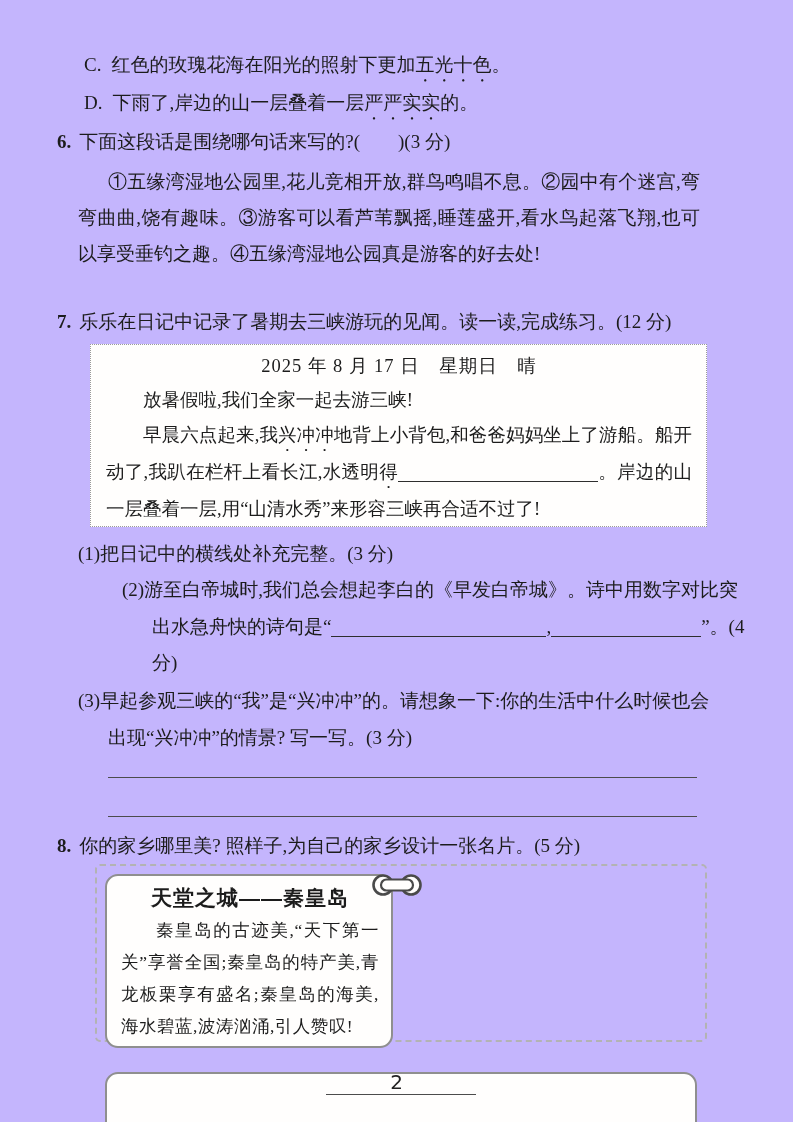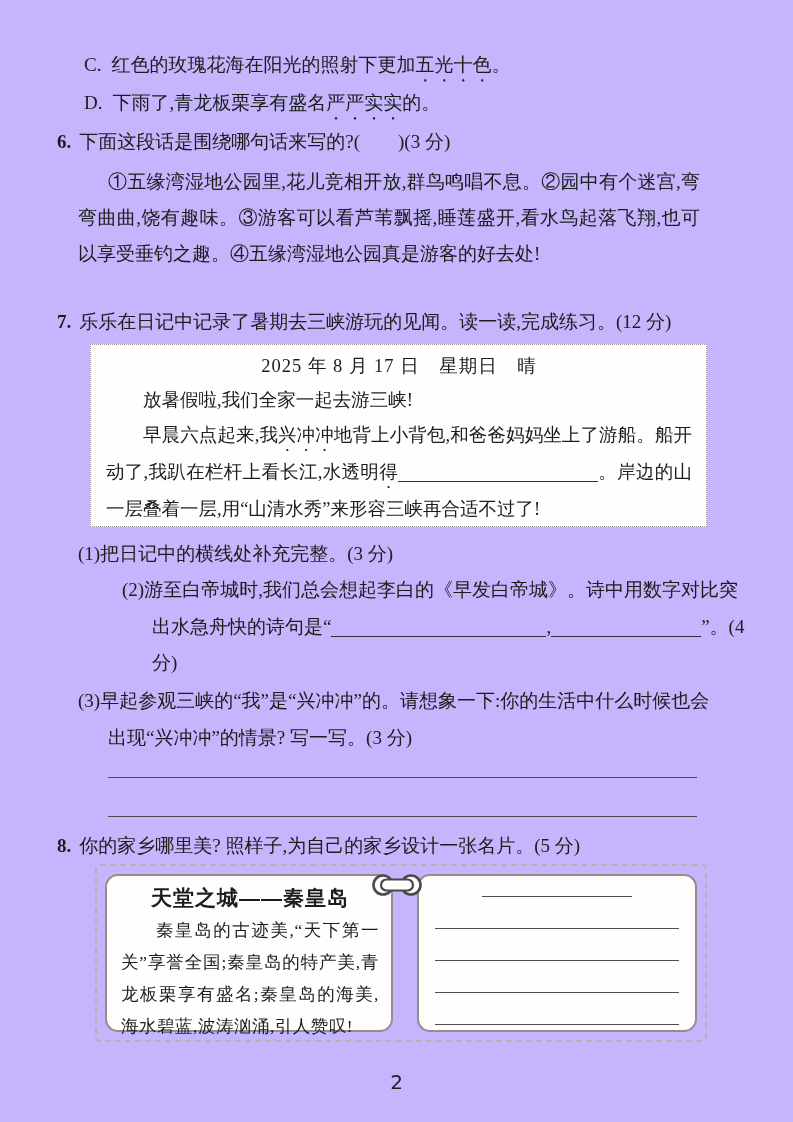--- a/index.html
+++ b/index.html
@@ -50,21 +50,21 @@
   .sub3 { top:682px; line-height:37px; }
 
   .ansline { left:108px; width:589px; border-top:1.6px solid #4c4c4c; height:0; }
   .ans1 { top:777px; } .ans2 { top:816px; }
 
   .q8-stem { left:57px; top:831px; width:700px; line-height:30px; }
 
   .namecard-wrap {
     left:95px; top:864px; width:612px; height:178px;
     border:2px dashed #b3b3b3; border-radius:5px;
-    padding:8px; display:flex; gap:24px;
+    padding:8px; display:flex; gap:24px;flex-direction:column;
   }
   .card { border:2px solid #8f8f8f; border-radius:13px; background:#fffefd; }
   .card-left { width:288px; padding:4px 12px 4px 14px; }
   .card-right { flex:1; padding:0 16px; }
   .card-title {
     font-family:"Liberation Sans","DejaVu Sans",sans-serif;
     font-weight:700; font-size:21px; text-align:center;
     letter-spacing:1px; margin-top:4px; line-height:28px;
   }
   .card-body {
@@ -83,21 +83,21 @@
 </head>
 <body>
 
 <div class="page">
 
   <div class="abs line-c">
     <span class="choice-label">C.</span><span>红色的玫瑰花海在阳光的照射下更加</span><span class="emdot">五光十色</span><span>。</span>
   </div>
 
   <div class="abs line-d">
-    <span class="choice-label">D.</span><span>下雨了,青龙板栗享有盛名</span><span class="emdot">严严实实</span><span>的。</span>
+    <span class="choice-label">D.</span><span>下雨了,岸边的山一层叠着一层</span><span class="emdot">严严实实</span><span>的。</span>
   </div>
 
   <div class="abs q6-stem">
     <span class="qnum">6.</span><span>下面这段话是围绕哪句话来写的?(　　)(3 分)</span>
   </div>
   <div class="abs q6-passage">①五缘湾湿地公园里,花儿竞相开放,群鸟鸣唱不息。②园中有个迷宫,弯弯曲曲,饶有趣味。③游客可以看芦苇飘摇,睡莲盛开,看水鸟起落飞翔,也可以享受垂钓之趣。④五缘湾湿地公园真是游客的好去处!</div>
 
   <div class="abs q7-stem">
     <span class="qnum">7.</span><span>乐乐在日记中记录了暑期去三峡游玩的见闻。读一读,完成练习。(12 分)</span>
   </div>

